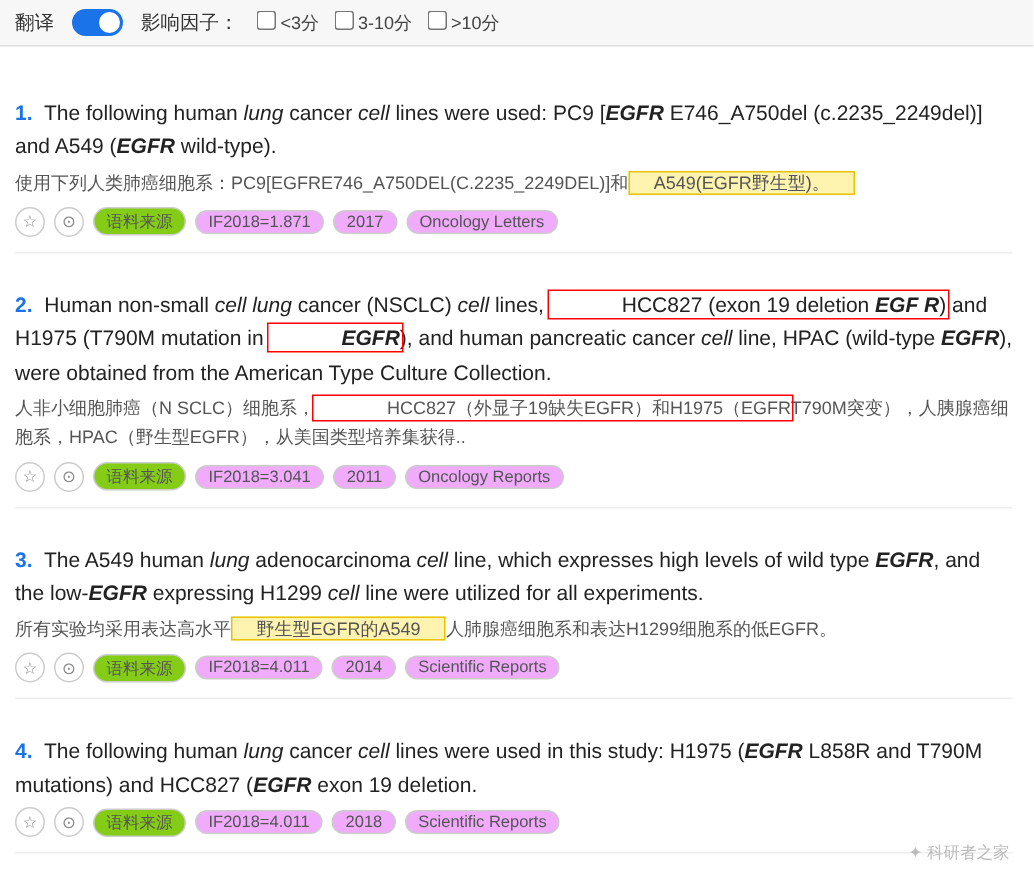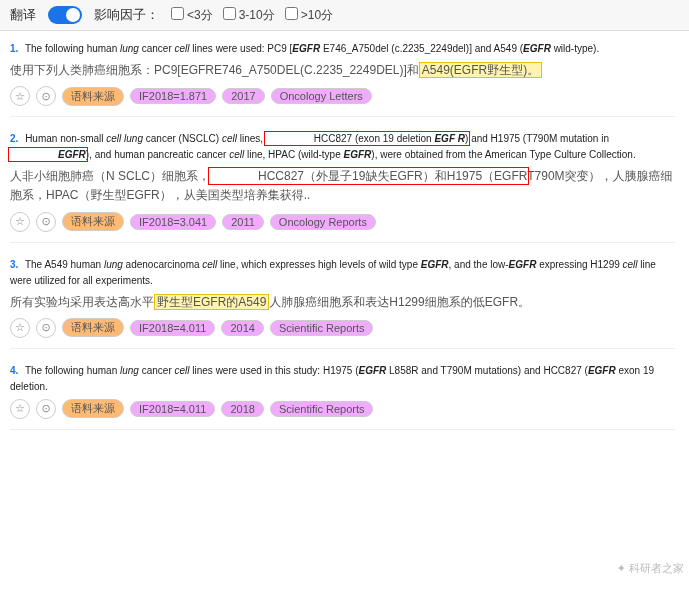--- a/index.html
+++ b/index.html
@@ -76,24 +76,25 @@
       border-bottom: 1px solid #eee;
     }
 
     .result-number {
       color: #1a73e8;
       font-weight: bold;
       margin-right: 4px;
     }
 
     .en-text {
-      font-size: 10px;
+      font-size: 14px;
       line-height: 1.6;
       color: #222;
       margin-bottom: 4px;
+      margin-top: 23px;
     }
 
     .cn-text {
       font-size: 12px;
       line-height: 1.6;
       color: #555;
       margin-bottom: 6px;
     }
 
     
@@ -104,21 +105,21 @@
     .gene-bold-italic {
       font-weight: bold;
       font-style: italic;
       color: #222;
     }
 
     
     .highlight-box {
       background: #fff3b0;
       border: 1px solid #e6c200;
-      padding: 0 2px;
+      padding: 0 16px;
       display: inline;
     }
 
     
     .meta-row {
       display: flex;
       align-items: center;
       gap: 6px;
       flex-wrap: wrap;
     }
@@ -137,28 +138,28 @@
     .meta-tag {
       display: inline-block;
       border: 1px solid #ccc;
       border-radius: 10px;
       padding: 1px 8px;
       font-size: 11px;
       color: #555;
       background: #f0abfc;
     }
     .meta-tag.source {
-      background: #fdba74;
+      background: #84cc16;
     }
 
     
     .watermark {
       position: fixed;
       bottom: 18px;
-      right: 5px;
+      right: 16px;
       font-size: 11px;
       color: #bbb;
     }
 
     
     .red-border {
       outline: 1.5px solid red;
       outline-offset: 1px;
       padding-left: 48px;
     }

